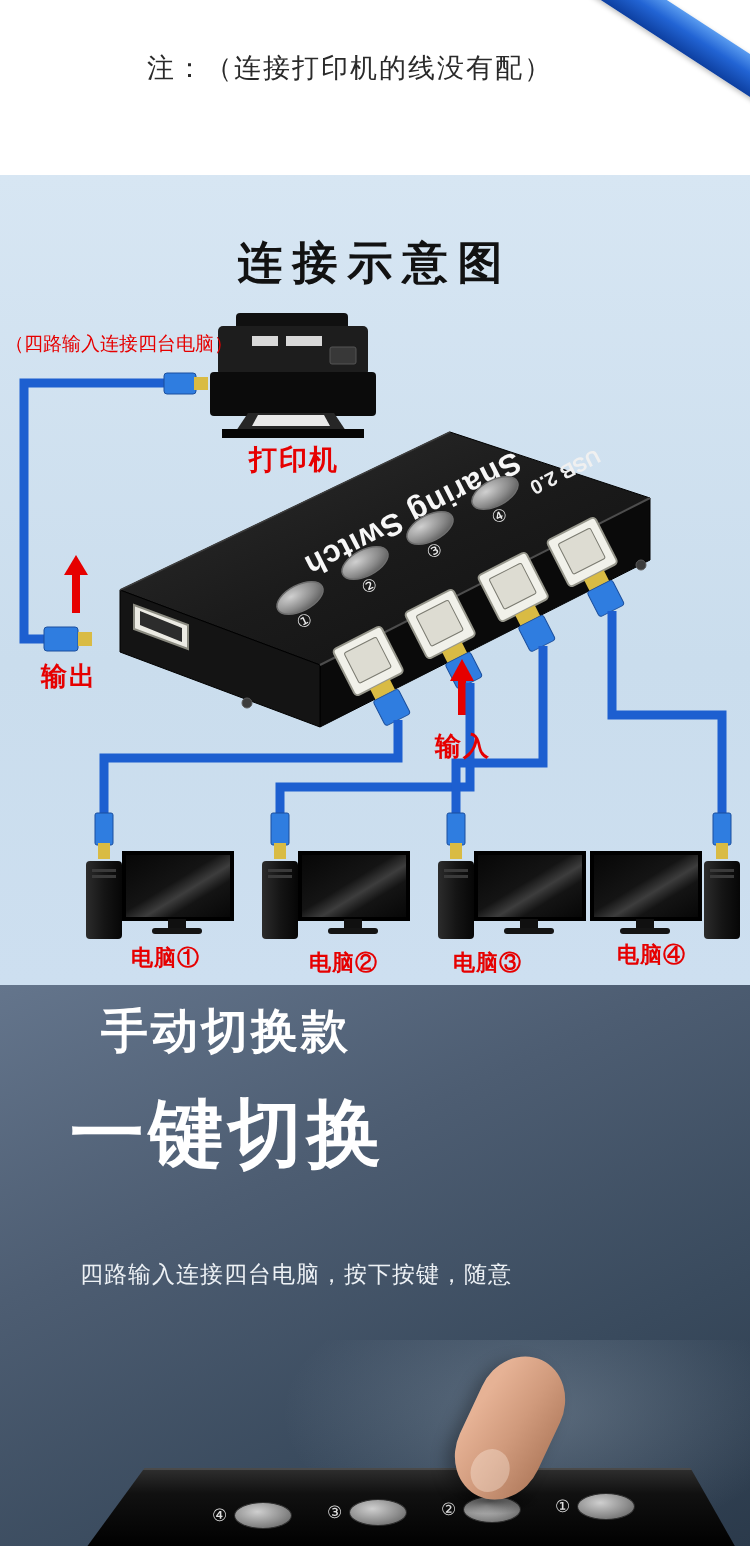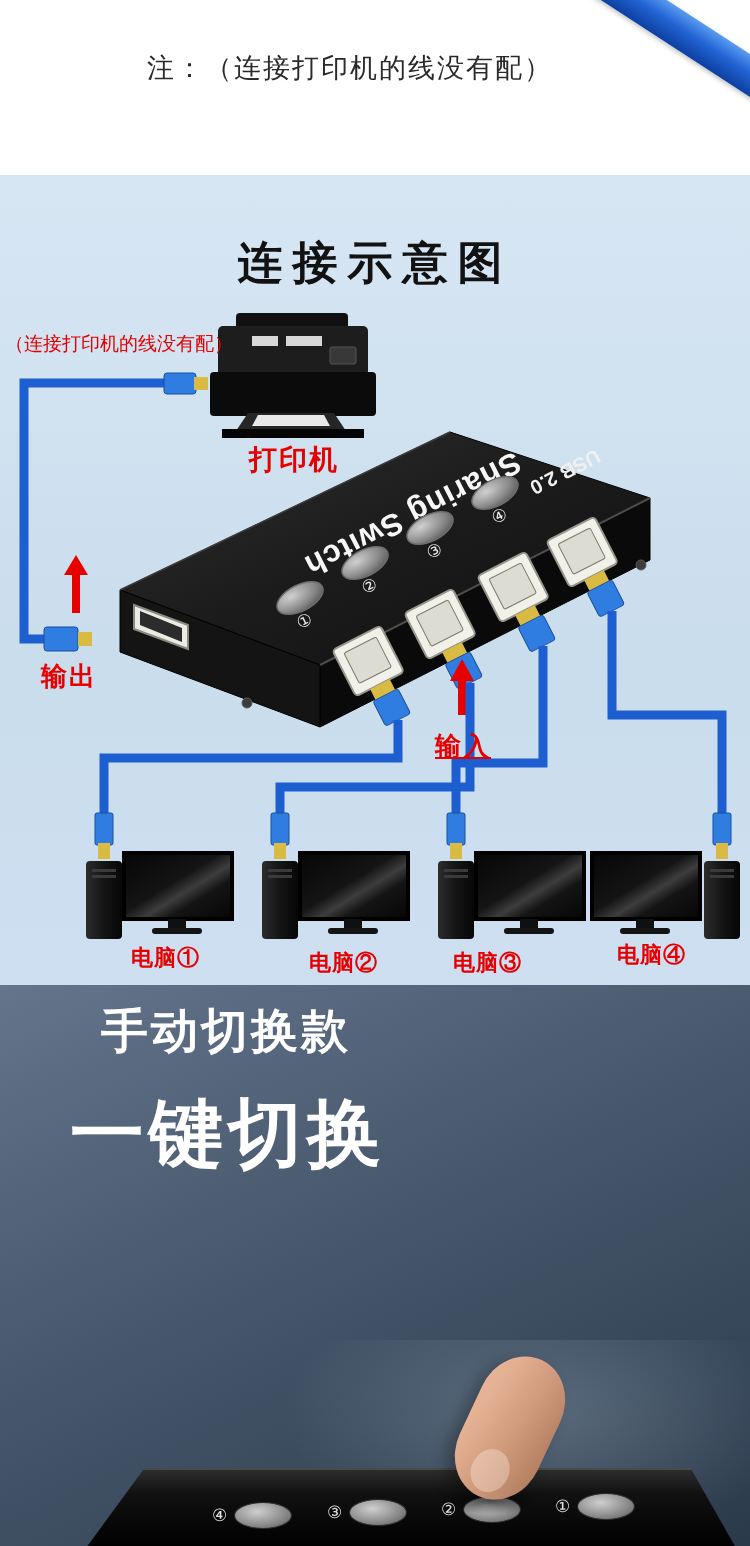--- a/index.html
+++ b/index.html
@@ -14,21 +14,21 @@
 
   
   .diagram-bg { left:0; top:175px; width:750px; height:810px;
     background:linear-gradient(180deg,#d7e6f3 0%,#cadded 60%,#cddff0 100%); }
   .diagram-svg { left:0; top:175px; }
   .diagram-title { left:0; top:233px; width:750px; text-align:center; font-size:45px;
     font-weight:900; color:#121212; letter-spacing:10px; }
   .printer-note { left:5px; top:331px; font-size:19px; color:#e60000; }
   .printer-label { left:249px; top:441px; font-size:28px; font-weight:700; color:#e60000; letter-spacing:2px; }
   .output-label { left:41px; top:659px; font-size:26px; font-weight:800; color:#e60000; letter-spacing:2px; }
-  .input-label { left:435px; top:729px; font-size:26px; font-weight:800; color:#e60000; letter-spacing:2px;text-decoration:underline; }
+  .input-label { left:435px; top:729px; font-size:26px; font-weight:800; color:#e60000; letter-spacing:2px; }
   .pc-label { font-size:22px; font-weight:700; color:#e60000; letter-spacing:1px; }
   .pc1{left:131px;top:943px} .pc2{left:309px;top:948px} .pc3{left:453px;top:948px} .pc4{left:617px;top:940px}
 
   
   .promo-bg { left:0; top:985px; width:750px; height:561px;
     background:linear-gradient(155deg,#64758c 0%,#4d5d72 35%,#394a5d 70%,#2b3a4b 100%); }
   .promo-heading { left:78px; top:1000px; font-size:47px; font-weight:800; color:#ffffff; letter-spacing:3px;margin-left:23px; }
   .promo-sub { left:80px; top:1062px; font-size:25px; font-weight:700; color:#f0f4f8; letter-spacing:1px; }
   .promo-big { left:70px; top:1085px; font-size:74px; font-weight:900; color:#ffffff; letter-spacing:5px; }
   .promo-badge { left:70px; top:1168px; width:250px; height:64px; background:#f6f7f9; border-radius:14px;
@@ -229,33 +229,34 @@
       <rect x="704" y="686" width="36" height="78" rx="4" fill="url(#twr)"></rect>
       <rect x="710" y="694" width="24" height="3" fill="#3a3a3a"></rect>
         <rect x="710" y="700" width="24" height="3" fill="#3a3a3a"></rect>
       <rect x="592" y="678" width="108" height="66" fill="url(#scr)" stroke="#000000" stroke-width="4"></rect>
       <rect x="636" y="744" width="18" height="9" fill="#101010"></rect>
       <rect x="620" y="753" width="50" height="6" rx="3" fill="#141414"></rect>
     </g>
   </svg>
 
   <div class="abs diagram-title">连接示意图</div>
-  <div class="abs printer-note">（连接打印机的线没有配）</div>
+  <div class="abs printer-note">（四路输入连接四台电脑）</div>
   <div class="abs printer-label">打印机</div>
   <div class="abs output-label">输出</div>
   <div class="abs input-label">输入</div>
   <div class="abs pc-label pc1">电脑①</div>
   <div class="abs pc-label pc2">电脑②</div>
   <div class="abs pc-label pc3">电脑③</div>
   <div class="abs pc-label pc4">电脑④</div>
 
   <div class="abs promo-bg"></div>
   <div class="abs promo-heading">手动切换款</div>
   <div class="abs promo-big">一键切换</div>
   <div class="abs promo-desc">
+    <div>四路输入连接四台电脑，按下按键，随意</div>
   </div>
 
   <div class="abs photo-glow"></div>
   <div class="abs photo-device"></div>
   <div class="abs pbtn pb1">
     <span class="num">④</span>
     <span class="oval"></span>
   </div>
   <div class="abs pbtn pb2">
     <span class="num">③</span>

